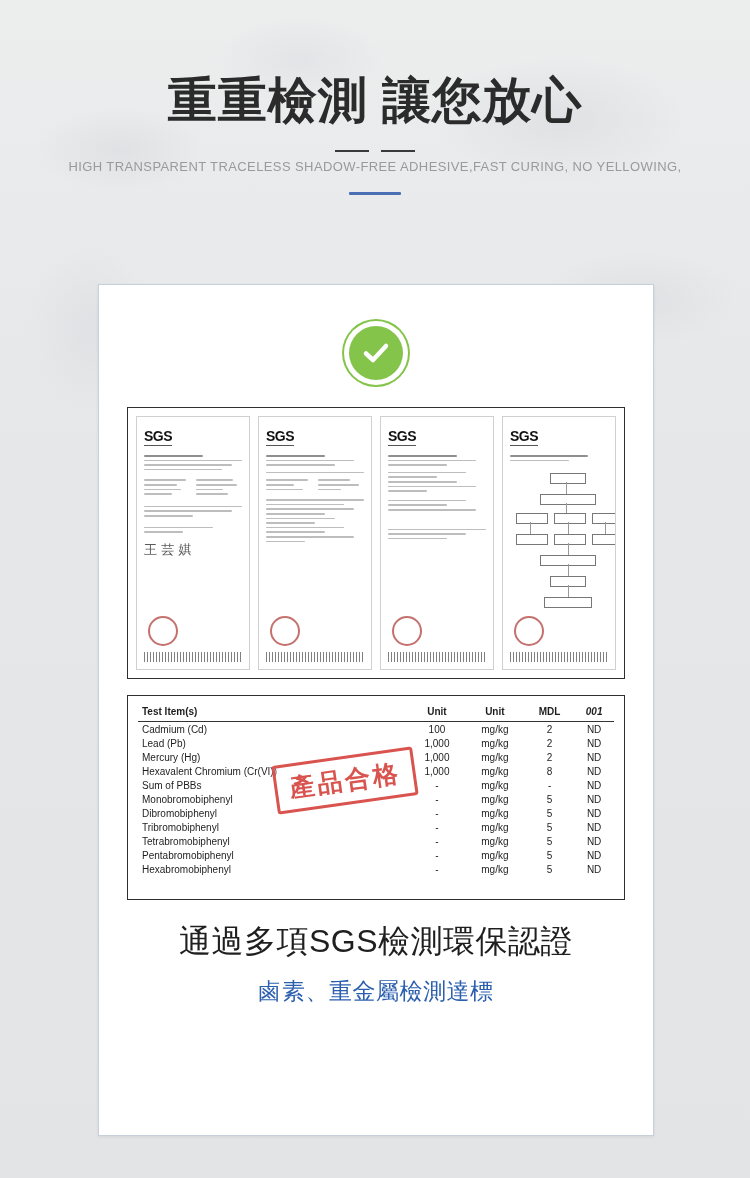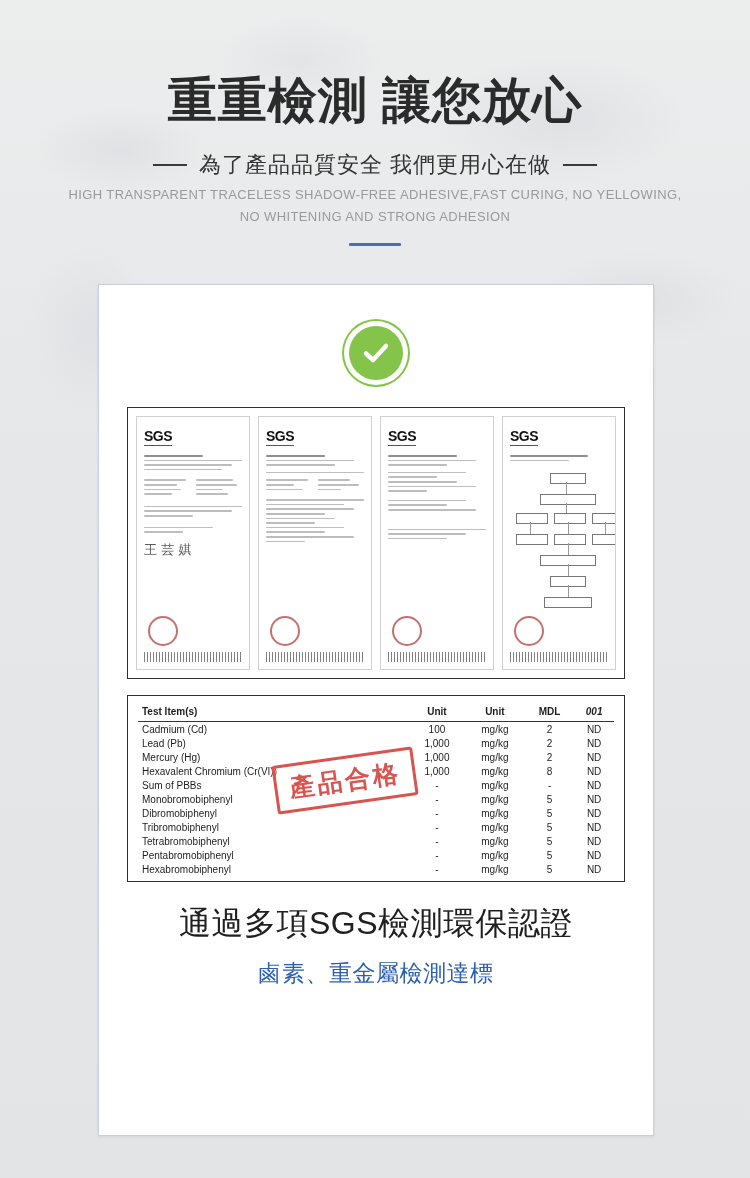--- a/index.html
+++ b/index.html
@@ -92,21 +92,21 @@
   }
   
   .flow{position:relative;height:160px;margin-top:8px;}
   .node{
     position:absolute;border:1px solid #777;background:#fff;height:9px;
   }
   .connector{position:absolute;background:#999;}
 
   
   .table-wrap{
-    margin:16px 28px 0;border:1px solid #2f2f2f;padding:8px 10px 4px;
+    margin:16px 28px 0;border:1px solid #2f2f2f;padding:8px 10px 22px;
     position:relative;background:#fff;box-sizing:border-box;
   }
   table{width:100%;border-collapse:collapse;font-size:10px;color:#1d1d1d;}
   thead th{
     font-weight:bold;padding:2px 2px 4px;text-align:center;
     border-bottom:1px solid #333;white-space:nowrap;
   }
   thead th.left{text-align:left;padding-left:4px;}
   thead th.ital{font-style:italic;}
   tbody td{padding:1.5px 2px;text-align:center;white-space:nowrap;}
@@ -134,26 +134,24 @@
 <body>
 
 <div class="bg-map"></div>
 
 <div class="page">
 
   <div class="header">
     <div class="title">重重檢測 讓您放心</div>
     <div class="subtitle-row">
       <span class="rule"></span>
-      <span class="subtitle">為了產品品質安全 我們更用心在做</span>
       <span class="rule"></span>
     </div>
     <div class="eng">
       <div>HIGH TRANSPARENT TRACELESS SHADOW-FREE ADHESIVE,FAST CURING, NO YELLOWING,</div>
-      <div>NO WHITENING AND STRONG ADHESION</div>
     </div>
     <div class="accent-bar"></div>
   </div>
 
   <div class="card">
 
     <div class="check-wrap">
       <div class="check-circle">
         <svg width="34" height="34" viewBox="0 0 34 34" aria-hidden="true">
           <path d="M7 17.5 L14 24 L27 10" fill="none" stroke="#ffffff" stroke-width="4.5" stroke-linecap="round" stroke-linejoin="round"></path>

